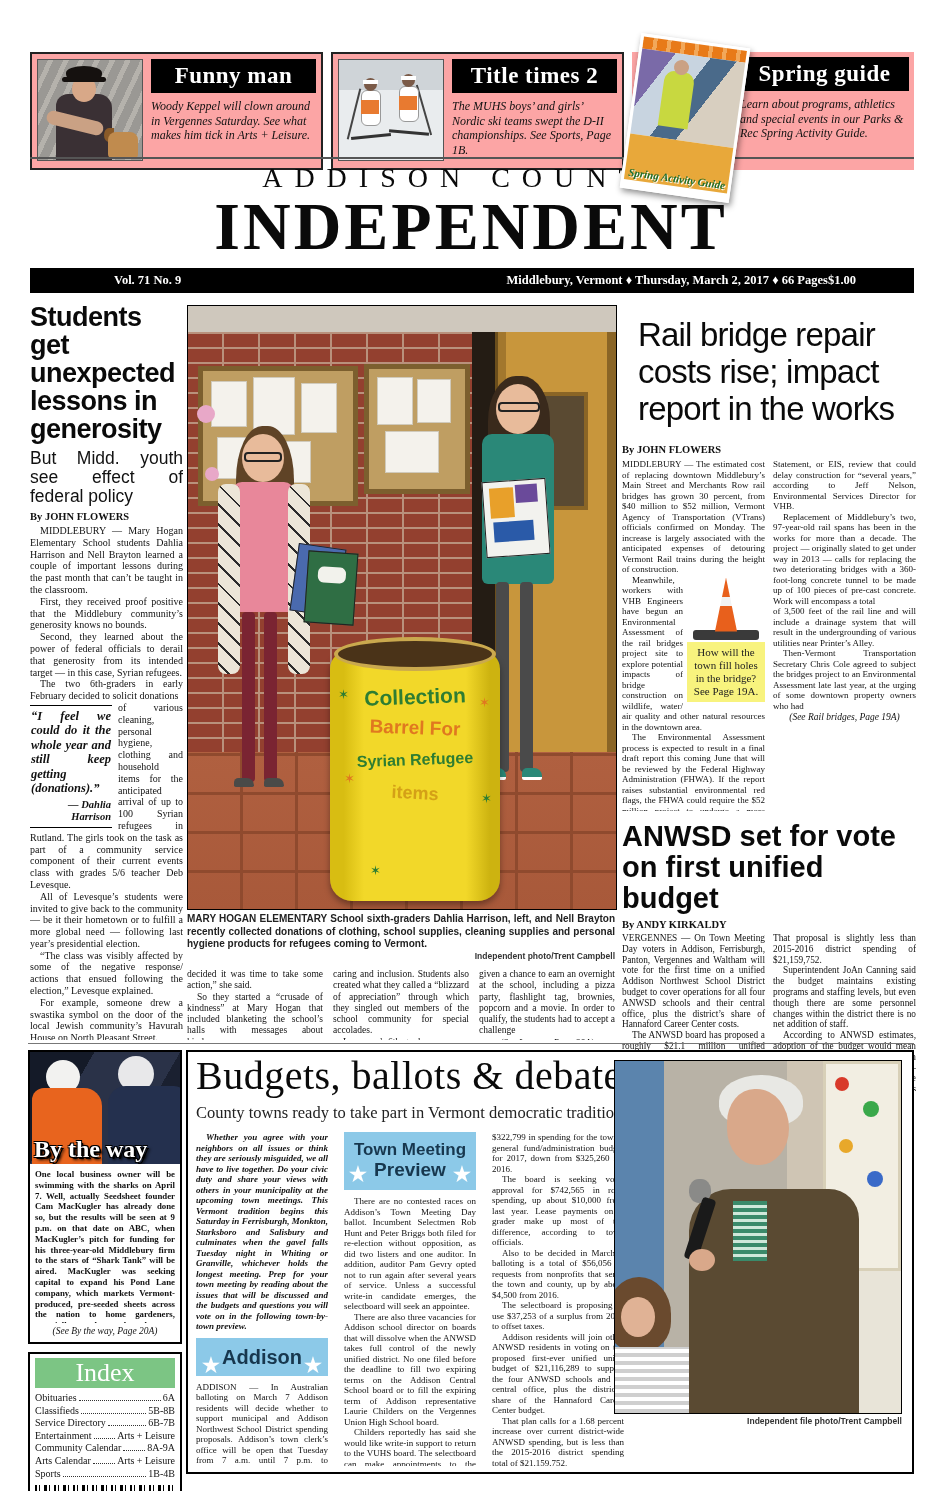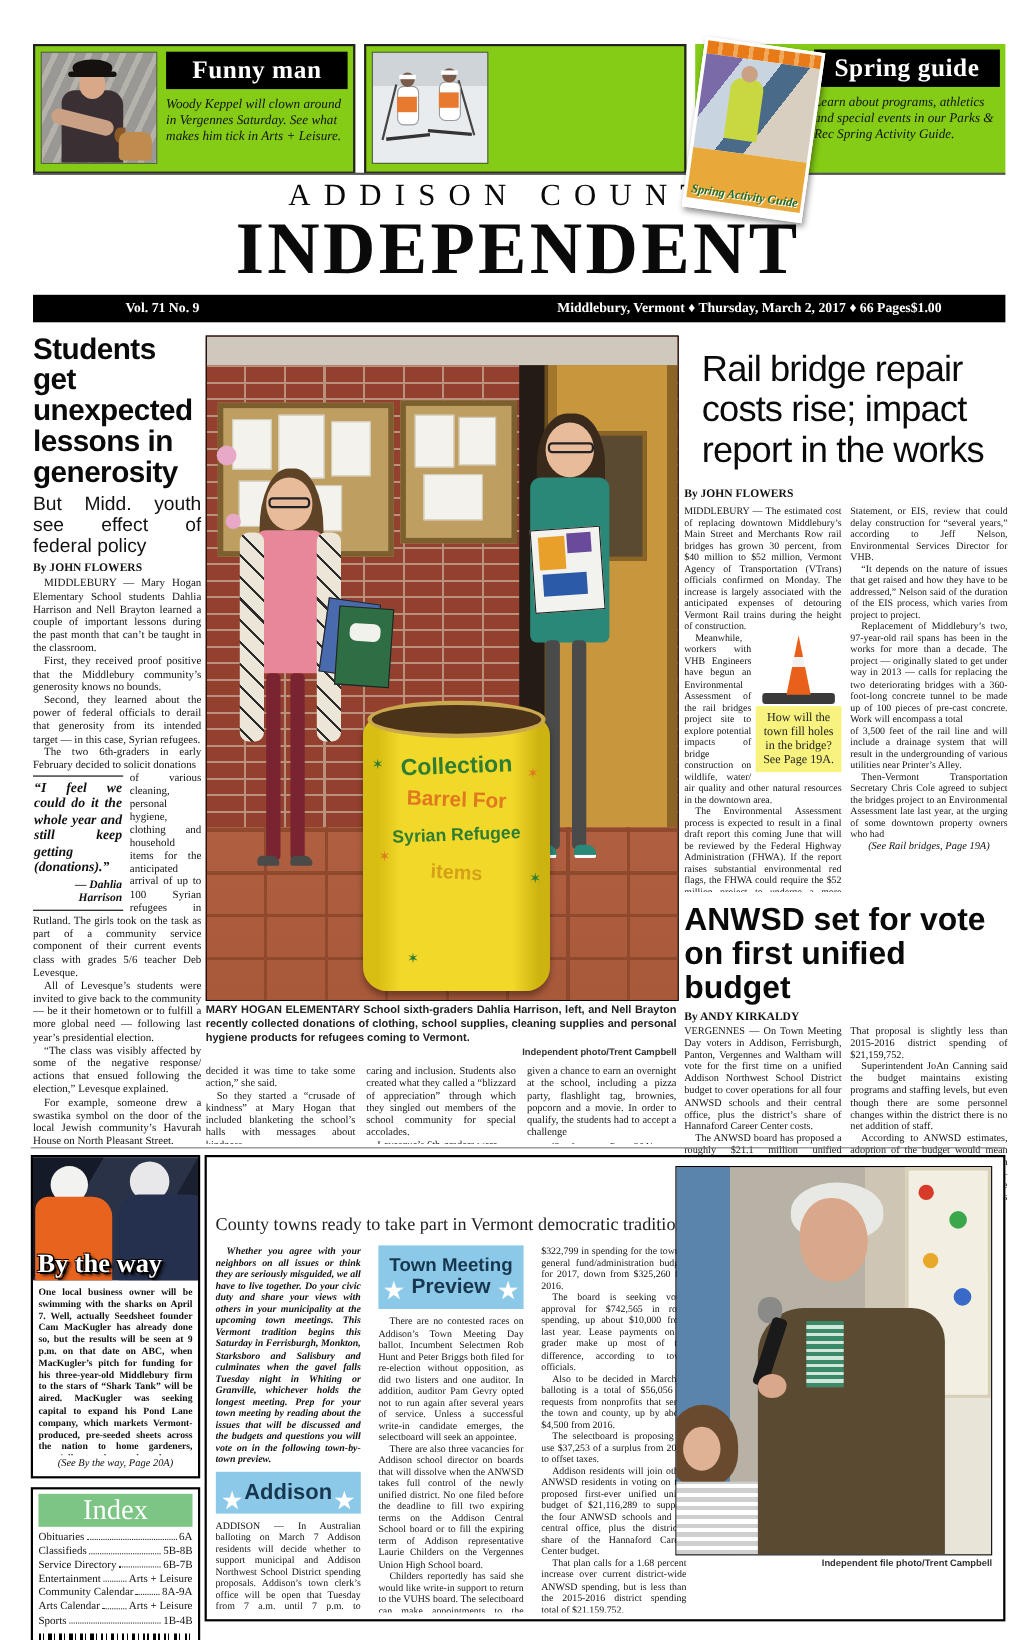--- a/index.html
+++ b/index.html
@@ -1,21 +1,21 @@
 <!DOCTYPE html>
 <html><head>
 <meta charset="utf-8">
 <style>
   html,body{margin:0;padding:0;background:#888}
   .page{position:relative;width:942px;height:1491px;margin:0 auto;background:#fff;
         font-family:"Liberation Serif",serif;color:#111;overflow:hidden}
   .j{text-align:justify}
   p{margin:0;text-indent:10px}
   
-  .promo{position:absolute;top:40px;height:118px;border:2px solid #222;background:#84cc16;
+  .promo{position:absolute;top:52px;height:118px;border:2px solid #222;background:#fca5a5;
          display:flex;gap:8px;padding:5px;box-sizing:border-box}
   .promo-art{width:104px;height:100px;border:1px solid #555;flex:none;position:relative;overflow:hidden}
   .promo-right{flex:1;min-width:0}
   .promo-title{background:#000;color:#fff;font:bold 23px/34px "Liberation Serif",serif;
                text-align:center;padding:0 4px;letter-spacing:.5px}
   .promo-text{font:italic 12px/14.5px "Liberation Serif",serif;margin-top:6px;text-indent:0}
   
   .fm-bg{position:absolute;inset:0;background:repeating-linear-gradient(115deg,#9a9894 0 9px,#b5b2ac 9px 14px)}
   .fm-body{position:absolute;left:18px;top:34px;width:56px;height:66px;background:#3a3034;border-radius:12px 14px 0 0}
   .fm-arm{position:absolute;left:8px;top:56px;width:58px;height:14px;background:#caa184;border-radius:8px;transform:rotate(14deg)}
@@ -203,20 +203,24 @@
       </div>
       <div class="ski-fig" style="left:56px;top:12px">
         <div class="ski-pole" style="right:-4px;transform:rotate(-16deg)"></div>
         <div class="ski-body"></div>
           <div class="ski-vest"></div>
         <div class="ski-head"></div>
           <div class="ski-band"></div>
         <div class="ski-ski" style="transform:rotate(5deg)"></div>
       </div>
     </div>
+    <div class="promo-right">
+      <div class="promo-title">Title times 2</div>
+      <div class="promo-text">The MUHS boys’ and girls’ Nordic ski teams swept the D-II championships. See Sports, Page 1B.</div>
+    </div>
   </div>
 
   <div class="promo" style="left:632px;width:282px;border:none;padding-left:108px">
     <div class="promo-right">
       <div class="promo-title">Spring guide</div>
       <div class="promo-text">Learn about programs, athletics and special events in our Parks &amp; Rec Spring Activity Guide.</div>
     </div>
   </div>
   <div class="cover">
     <div class="cover-top"></div>
@@ -360,21 +364,20 @@
         <div class="cone-fig">
           <div class="cone-body"></div>
           <div class="cone-base"></div>
           <div class="cone-note">How will the town fill holes in the bridge? See Page 19A.</div>
         </div>
         <p>Meanwhile, workers with VHB Engineers have begun an Environmental Assessment of the rail bridges project site to explore potential impacts of bridge construction on wildlife, water/ air quality and other natural resources in the downtown area.</p>
         <p>The Environmental Assessment process is expected to result in a final draft report this coming June that will be reviewed by the Federal Highway Administration (FHWA). If the report raises substantial environmental red flags, the FHWA could require the $52 million project to undergo a more complex Environmental Impact</p>
       </div>
       <div class="c">
         <p style="text-indent:0">Statement, or EIS, review that could delay construction for “several years,” according to Jeff Nelson, Environmental Services Director for VHB.</p>
-        <p>“It depends on the nature of issues that get raised and how they have to be addressed,” Nelson said of the duration of the EIS process, which varies from project to project.</p>
         <p>Replacement of Middlebury’s two, 97-year-old rail spans has been in the works for more than a decade. The project — originally slated to get under way in 2013 — calls for replacing the two deteriorating bridges with a 360-foot-long concrete tunnel to be made up of 100 pieces of pre-cast concrete. Work will encompass a total</p>
         <p style="text-indent:0">of 3,500 feet of the rail line and will include a drainage system that will result in the undergrounding of various utilities near Printer’s Alley.</p>
         <p>Then-Vermont Transportation Secretary Chris Cole agreed to subject the bridges project to an Environmental Assessment late last year, at the urging of some downtown property owners who had</p>
         <p class="see">(See Rail bridges, Page 19A)</p>
       </div>
     </div>
 
     <h1 class="headline-sans anwsd-head">ANWSD set for vote on first unified budget</h1>
     <div class="byline">By ANDY KIRKALDY</div>
     <div class="an-cols j">
@@ -443,20 +446,21 @@
           <span class="idx-dots"></span>
           <span>1B-4B</span>
       </div>
       <div class="barcode">
         
       </div>
     </div>
   </div>
 
   <div class="bud-box">
+    <div class="bud-head">Budgets, ballots &amp; debate</div>
     <div class="bud-sub">County towns ready to take part in Vermont democratic tradition</div>
 
     <div class="bud-cols j">
       <div class="c">
         <p class="intro" style="text-indent:10px">Whether you agree with your neighbors on all issues or think they are seriously misguided, we all have to live together. Do your civic duty and share your views with others in your municipality at the upcoming town meetings. This Vermont tradition begins this Saturday in Ferrisburgh, Monkton, Starksboro and Salisbury and culminates when the gavel falls Tuesday night in Whiting or Granville, whichever holds the longest meeting. Prep for your town meeting by reading about the issues that will be discussed and the budgets and questions you will vote on in the following town-by-town preview.</p>
         <div class="bluebox adbox">
           <span class="star" style="left:6px;top:8px"></span>
           <span>Addison</span>
           <span class="star" style="right:6px;top:8px"></span>
         </div>

